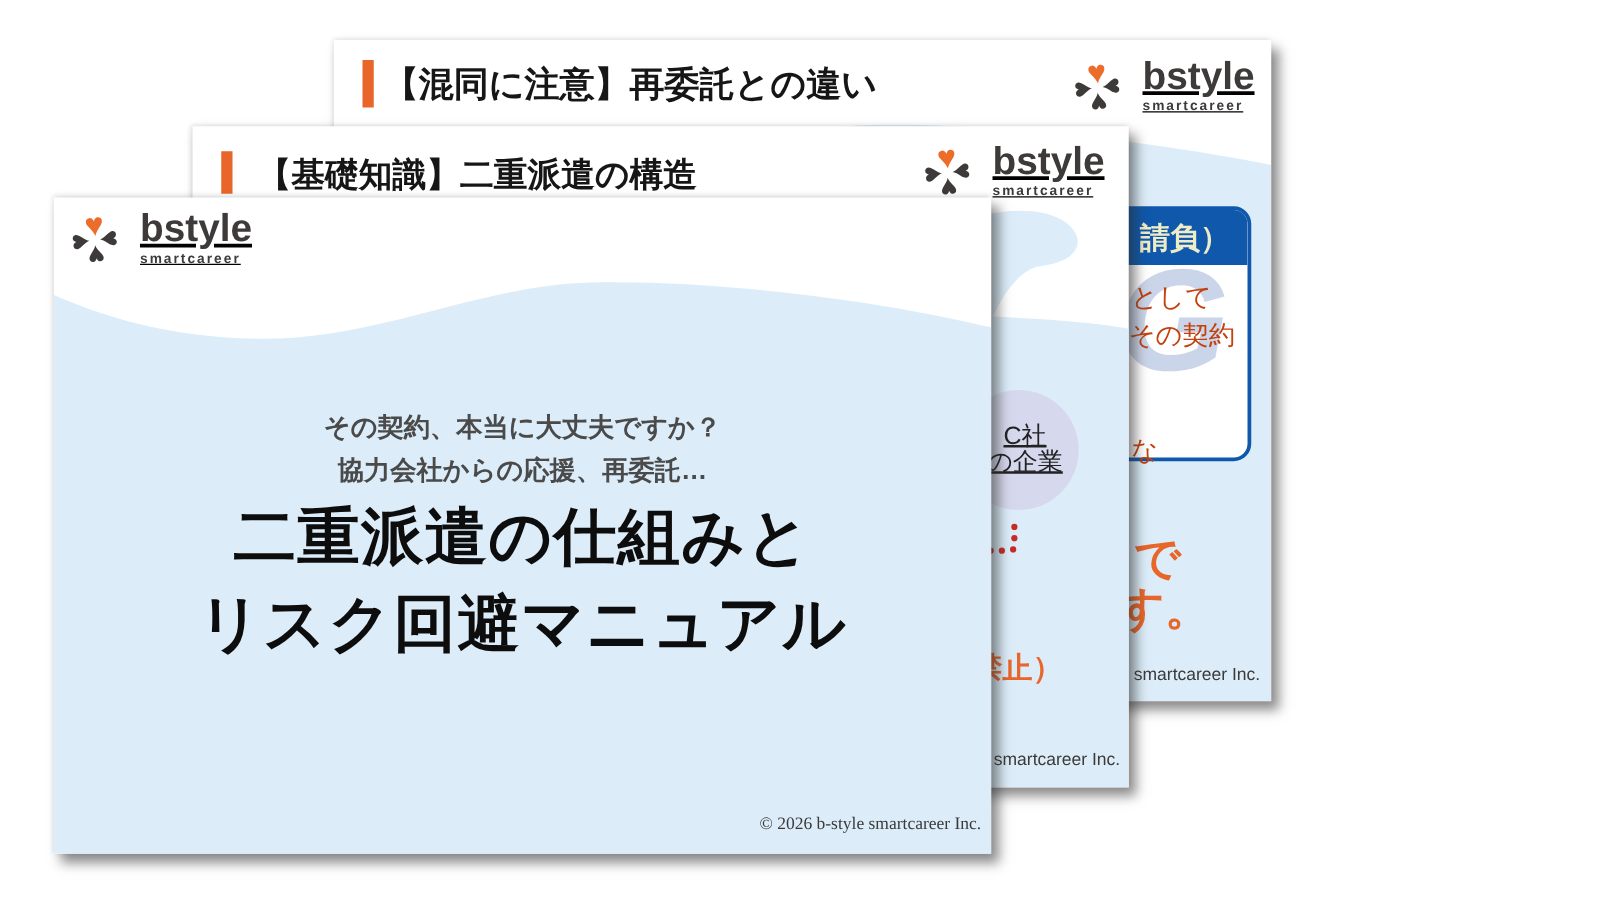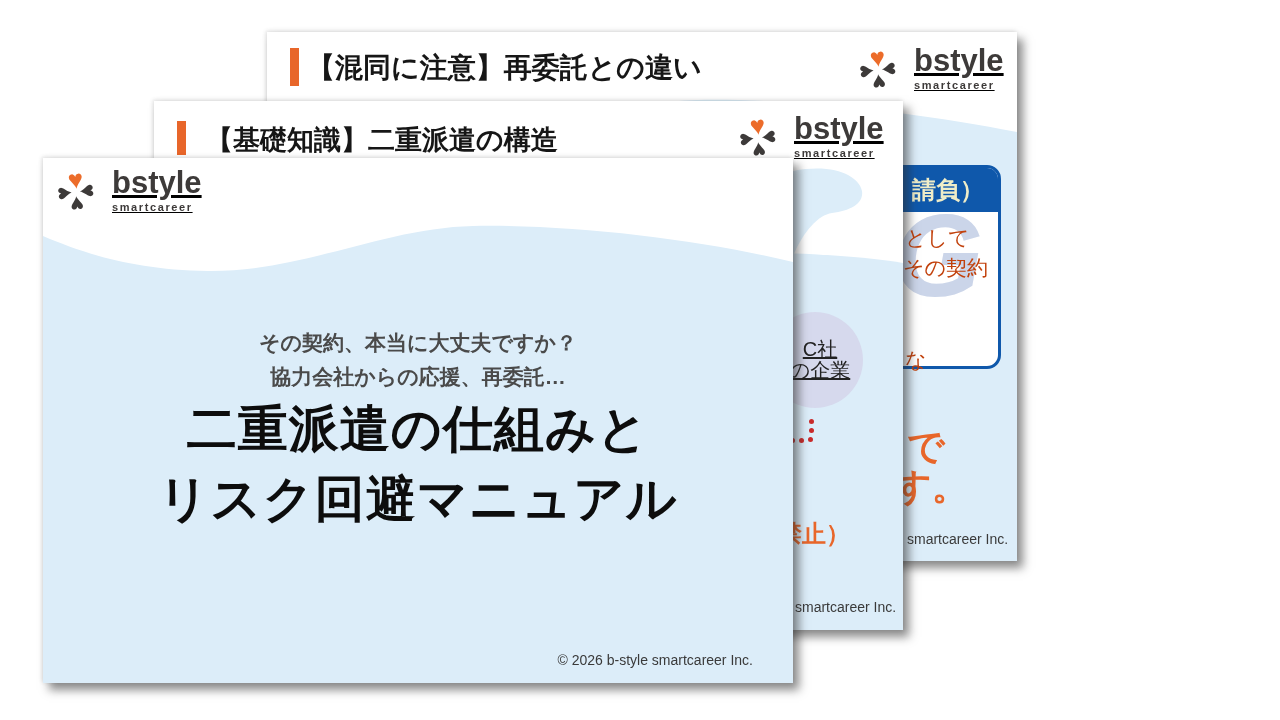--- a/index.html
+++ b/index.html
@@ -167,16 +167,16 @@
     <div class="kicker">
       <div>その契約、本当に大丈夫ですか？</div>
       <div>協力会社からの応援、再委託…</div>
     </div>
 
     <div class="big-title">
       <div>二重派遣の仕組みと</div>
       <div>リスク回避マニュアル</div>
     </div>
 
-    <div class="copyright" style="right:40px;top:494px;">© 2026 b-style smartcareer Inc.</div>
+    <div class="copyright" style="right:8px;top:494px;font-family:Liberation Serif, serif;">© 2026 b-style smartcareer Inc.</div>
   </div>
 
 </div>
 
 </body></html>

